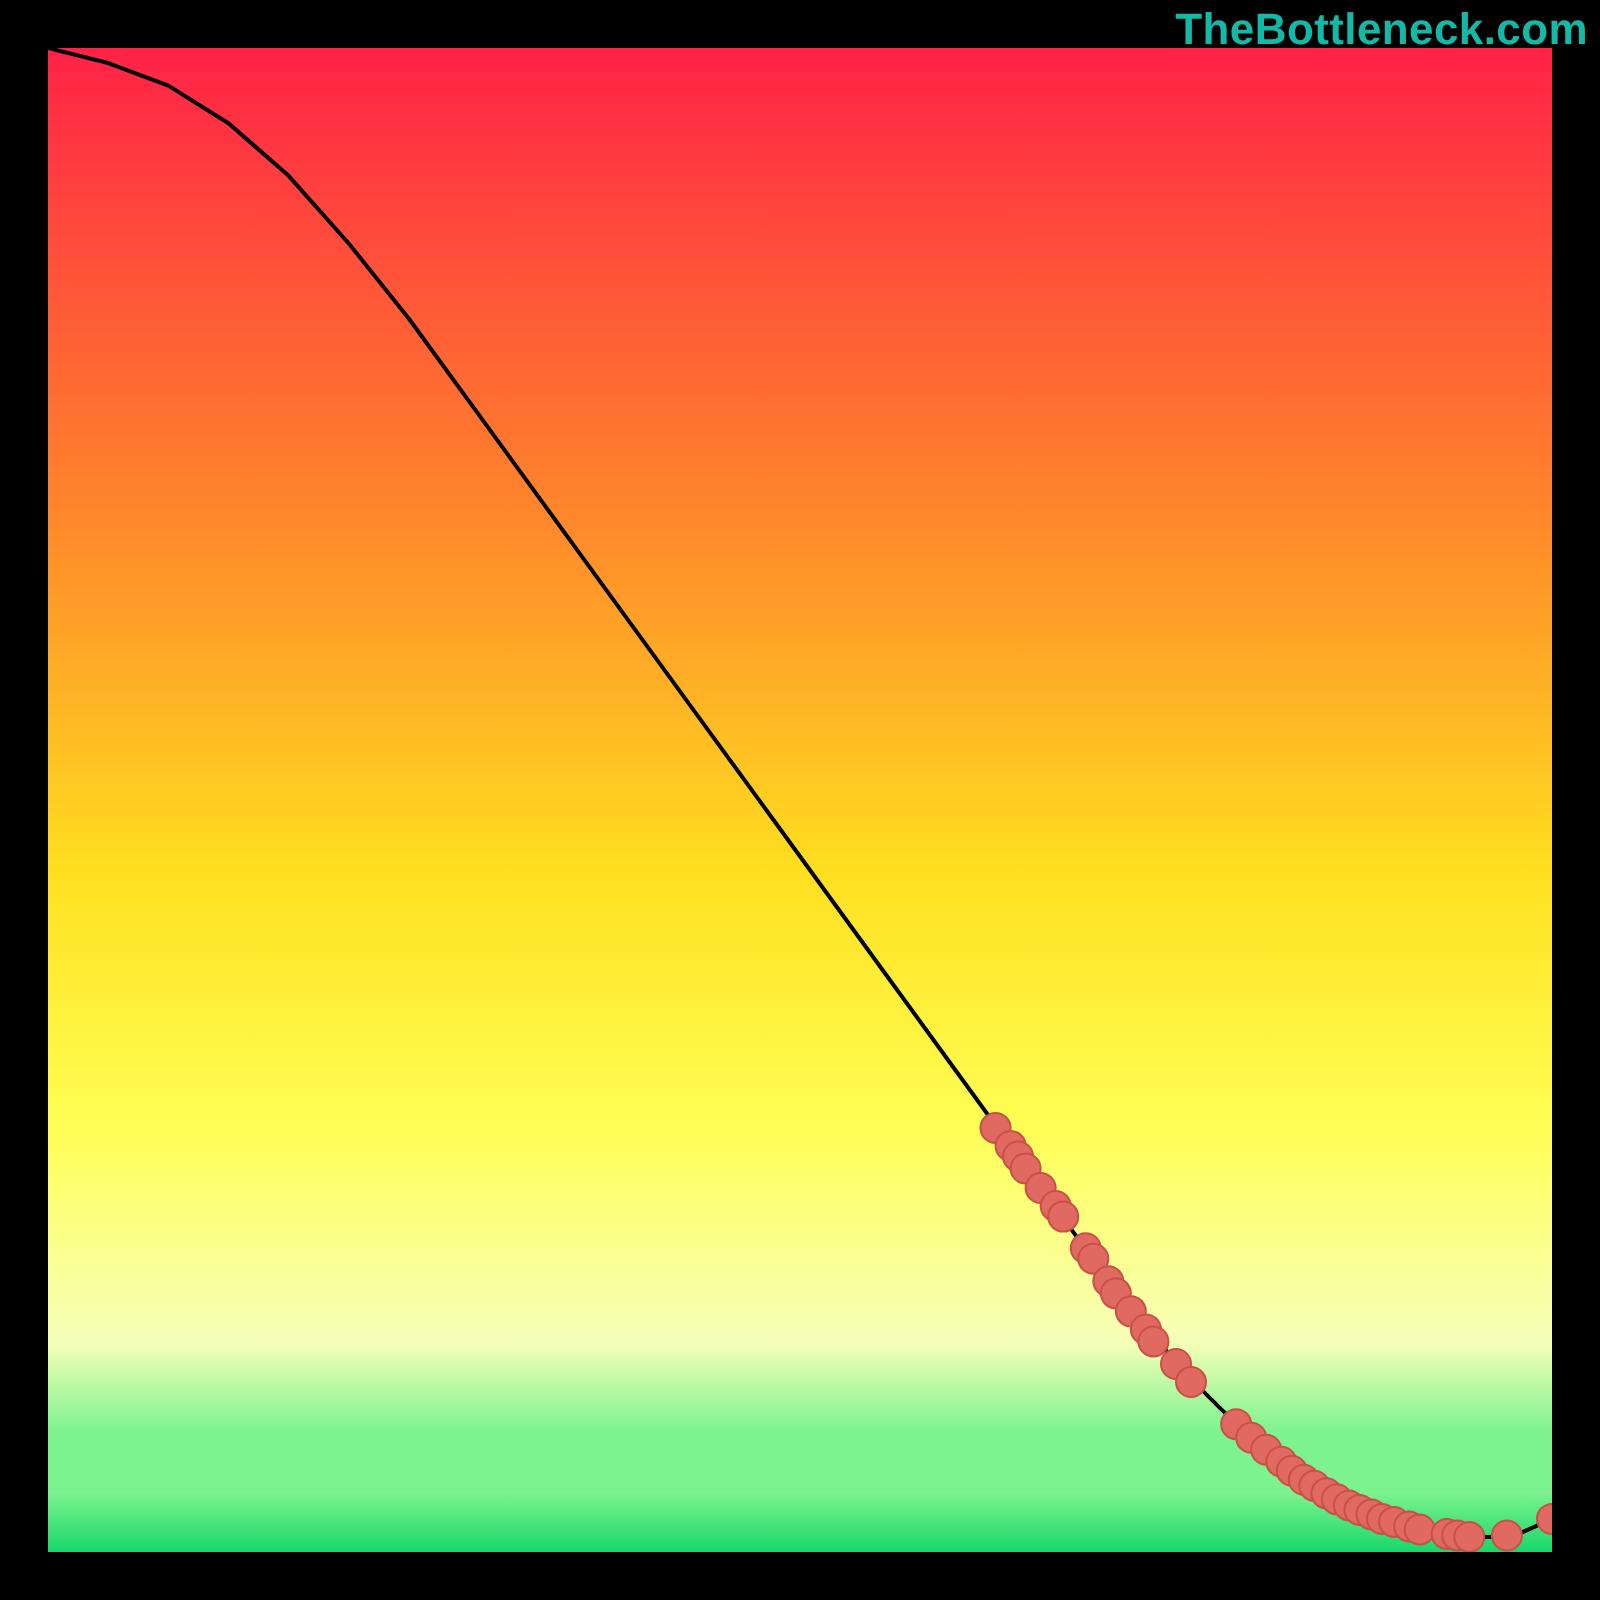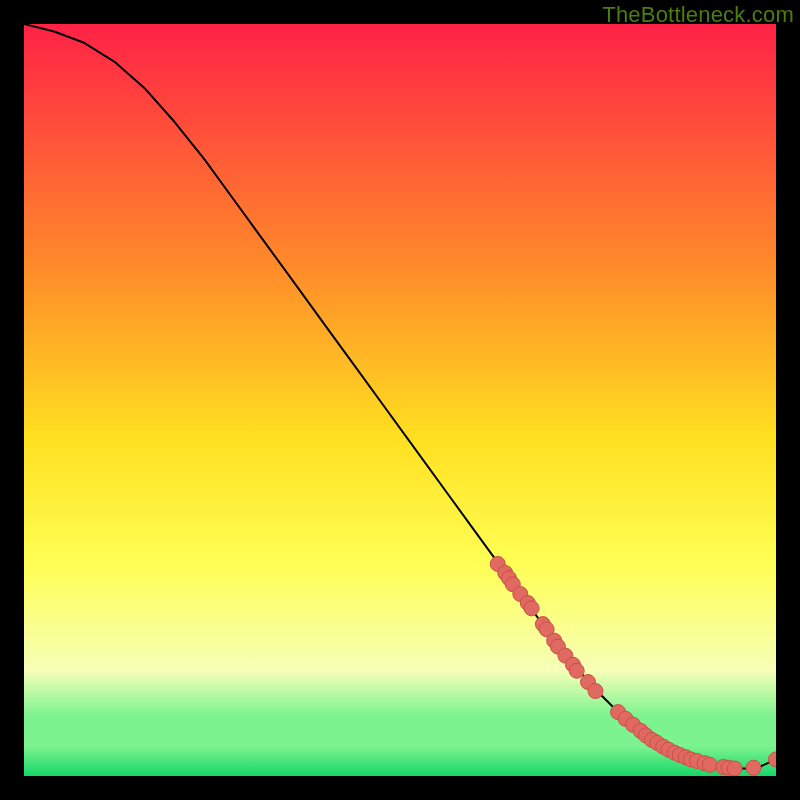--- a/index.html
+++ b/index.html
@@ -14,23 +14,23 @@
   .stage {
     position: relative;
     width: 800px;
     height: 800px;
     background: #000;
   }
   .watermark {
     position: absolute;
     top: 2px;
     right: 6px;
-    color: #4d7c0f;
+    color: #14b8a6;
     font-size: 22px;
-    font-weight: 400;
+    font-weight: 700;
     letter-spacing: 0.2px;
     user-select: none;
   }
   .plot {
     position: absolute;
     left: 24px;
     top: 24px;
     width: 752px;
     height: 752px;
   }

